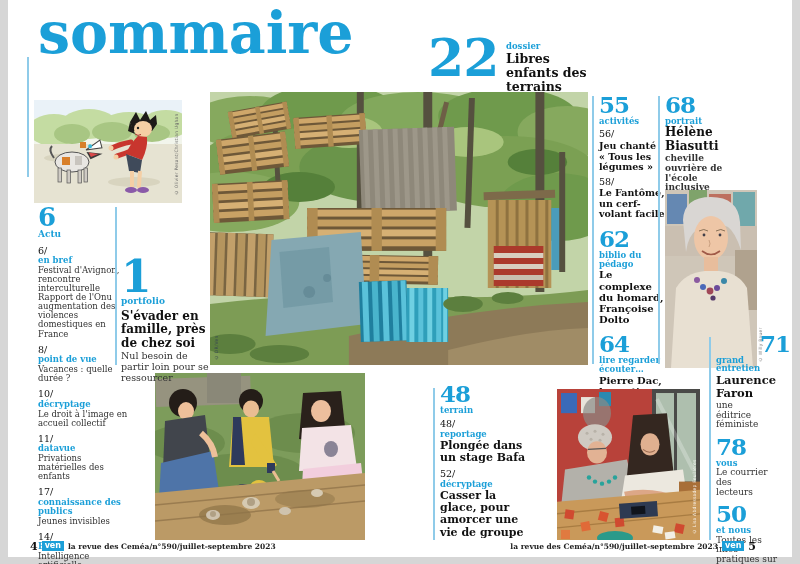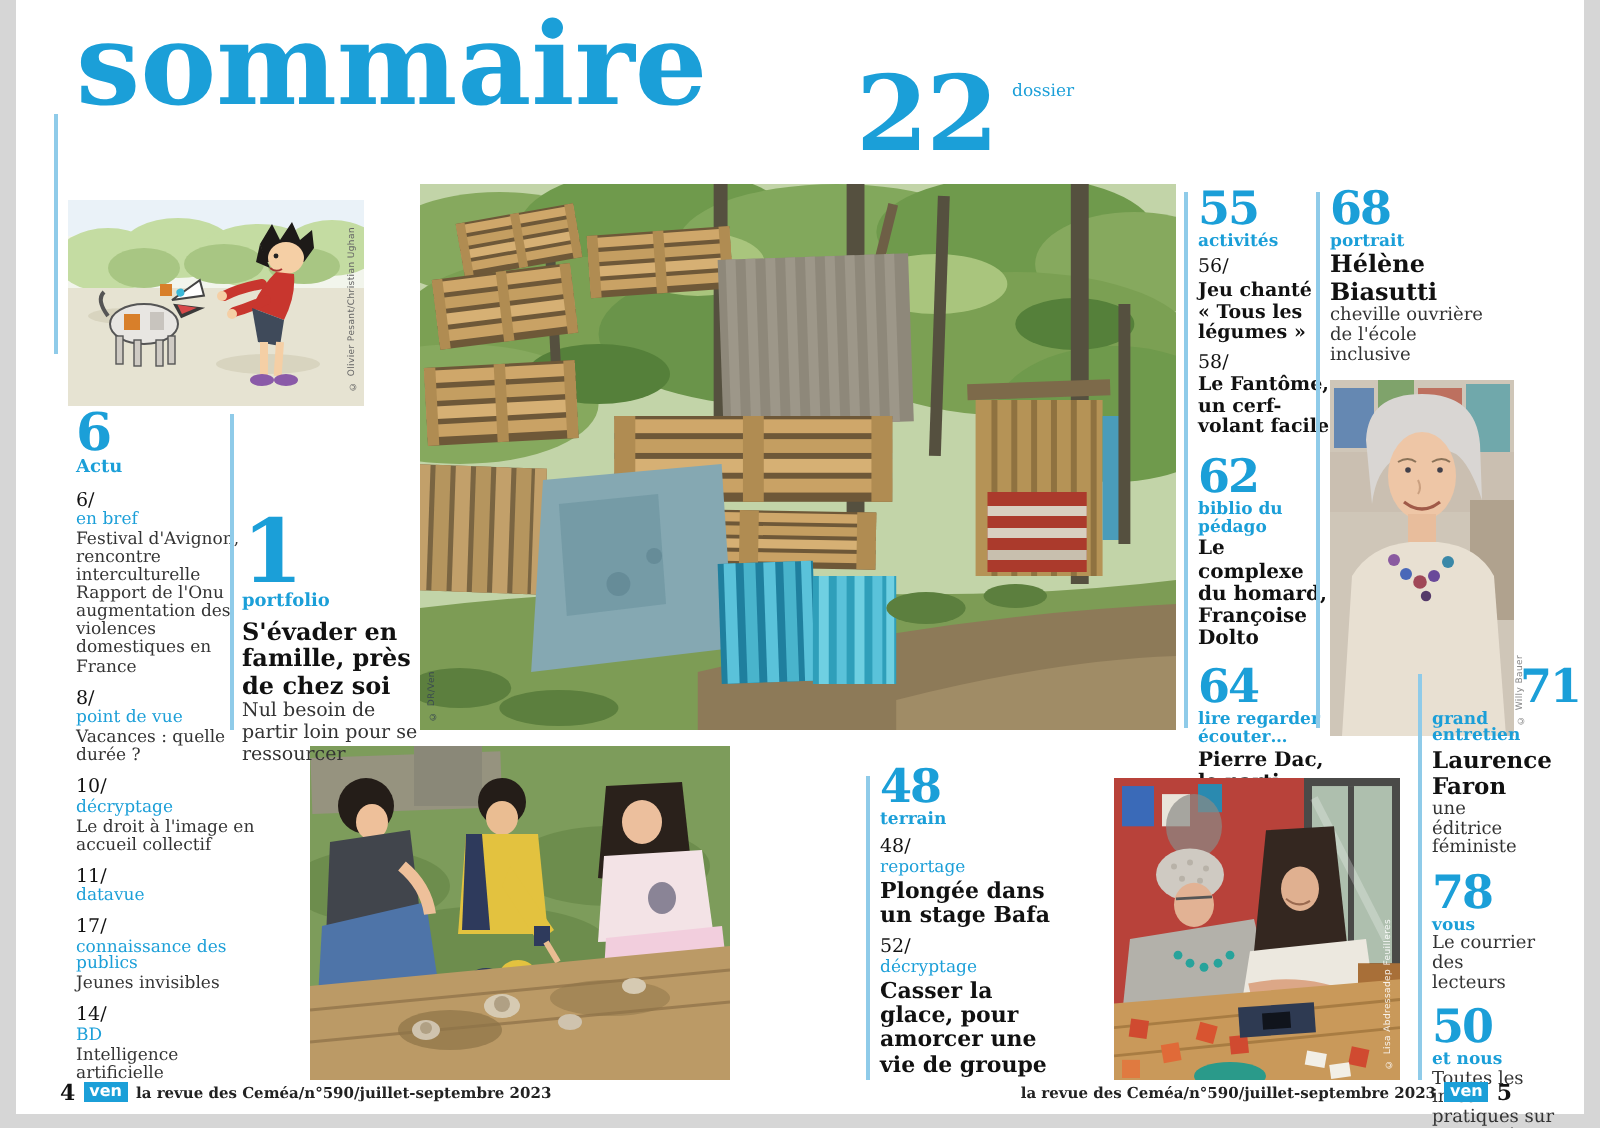--- a/index.html
+++ b/index.html
@@ -14,21 +14,21 @@
   }
   .abs{position:absolute;}
   .vline{position:absolute;width:2px;background:#8fcbe9;}
   .mag-title{
     font-size:57px;font-weight:700;color:#1b9fd8;line-height:1;
     letter-spacing:0px;
   }
   .bignum{font-weight:700;color:#1b9fd8;line-height:.85;letter-spacing:-1px;}
   .catlabel{color:#1b9fd8;font-weight:700;font-size:8.5px;line-height:1.05;margin-top:2px;}
   .enum{font-weight:400;font-size:9.5px;color:#111;line-height:1.1;}
-  .elabel{color:#1b9fd8;font-weight:400;font-size:8.5px;line-height:1.05;}
+  .elabel{color:#1b9fd8;font-weight:700;font-size:8.5px;line-height:1.05;}
   .etext{font-size:8.5px;color:#333;line-height:1.07;margin-top:1px;}
   .etitle{font-weight:700;font-size:9.5px;color:#111;line-height:1.12;margin-top:1px;}
   .etitle.lg{font-size:12px;}
   .entry{margin-top:6px;}
   .photo{position:absolute;overflow:hidden;background:#ccc;}
   .photo svg{display:block;}
   .vcredit{
     position:absolute;writing-mode:vertical-rl;transform:rotate(180deg);
     font-size:4.5px;letter-spacing:.2px;color:#666;
     font-family:"DejaVu Sans", sans-serif;white-space:nowrap;
@@ -125,20 +125,21 @@
         <div class="etext">Vacances : quelle durée ?</div>
       </div>
       <div class="entry">
         <div class="enum">10/</div>
         <div class="elabel">décryptage</div>
         <div class="etext">Le droit à l'image en accueil collectif</div>
       </div>
       <div class="entry">
         <div class="enum">11/</div>
         <div class="elabel">datavue</div>
+        <div class="etext">Privations matérielles des enfants</div>
       </div>
       <div class="entry">
         <div class="enum">17/</div>
         <div class="elabel">connaissance des publics</div>
         <div class="etext">Jeunes invisibles</div>
       </div>
       <div class="entry">
         <div class="enum">14/</div>
         <div class="elabel">BD</div>
         <div class="etext">Intelligence artificielle</div>
@@ -153,20 +154,21 @@
     <div class="catlabel" style="font-size:9px;">portfolio</div>
     <div class="etitle lg" style="margin-top:3px;">S'évader en famille, près de chez soi</div>
     <div class="etext" style="font-size:9.5px;line-height:1.15;">Nul besoin de partir loin pour se ressourcer</div>
   </div>
 
   <div class="abs" style="left:420px;top:36px;">
     <span class="bignum" style="font-size:52px;">22</span>
   </div>
   <div class="abs" style="left:498px;top:42px;width:92px;">
     <div class="elabel">dossier</div>
+    <div class="etitle" style="font-size:12.5px;">Libres enfants des terrains</div>
   </div>
 
   <div class="photo" style="left:202px;top:92px;width:378px;height:273px;">
     <svg viewBox="0 0 381 273" width="378" height="273" preserveAspectRatio="none">
       <defs>
         <g id="ph">
           <rect width="40" height="26" fill="#6e5838"></rect>
           <rect x="0" y="1" width="40" height="4.2" fill="#cfa76a"></rect>
           <rect x="0" y="7" width="40" height="4.2" fill="#c49e61"></rect>
           <rect x="0" y="13" width="40" height="4.2" fill="#d6b074"></rect>
@@ -307,21 +309,21 @@
       <div class="catlabel">lire regarder écouter…</div>
       <div class="etitle" style="font-size:10px;">Pierre Dac, le parti d'en rire</div>
     </div>
   </div>
 
   <div class="vline" style="left:650px;top:96px;height:268px;"></div>
   <div class="abs" style="left:657px;top:95px;width:88px;">
     <div class="bignum" style="font-size:23px;">68</div>
     <div class="catlabel">portrait</div>
     <div class="etitle" style="font-size:12px;width:55px;">Hélène Biasutti</div>
-    <div class="etext" style="font-size:9px;width:80px;">cheville ouvrière de l'école inclusive</div>
+    <div class="etext" style="font-size:9px;width:80px;font-weight:bold;">cheville ouvrière de l'école inclusive</div>
   </div>
   <div class="photo" style="left:657px;top:190px;width:92px;height:178px;">
     <svg viewBox="0 0 92 178" width="92" height="178" preserveAspectRatio="none">
       <rect width="92" height="178" fill="#cfc6b8"></rect>
       <rect x="2" y="4" width="20" height="30" fill="#4a78b0" opacity=".8"></rect>
       <rect x="24" y="0" width="18" height="36" fill="#6a9a58" opacity=".8"></rect>
       <rect x="44" y="4" width="22" height="31" fill="#b85a48" opacity=".8"></rect>
       <rect x="68" y="2" width="22" height="34" fill="#58a0a8" opacity=".8"></rect>
       <rect x="0" y="36" width="92" height="30" fill="#c8bcae" opacity=".7"></rect>
       <rect x="70" y="60" width="22" height="60" fill="#b0a28e"></rect>

